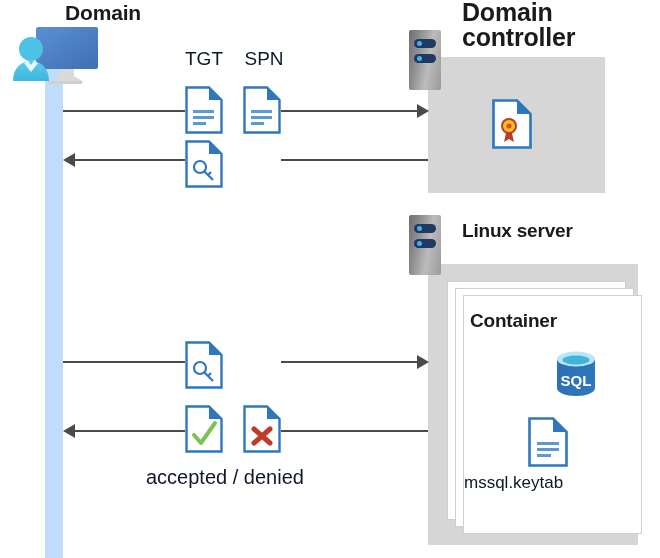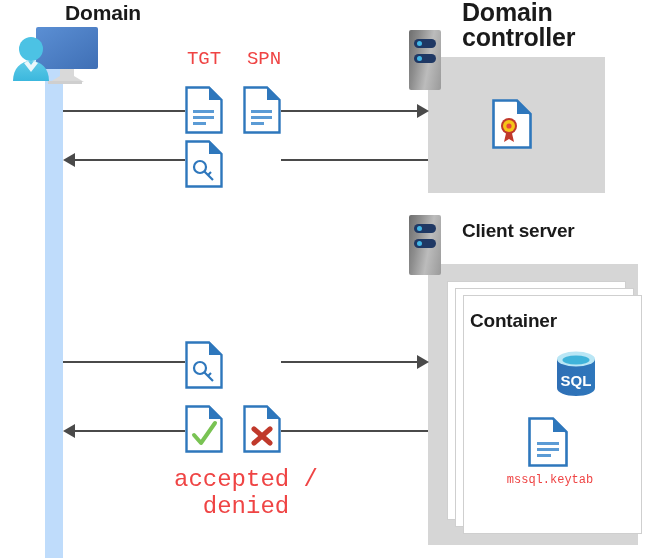--- a/index.html
+++ b/index.html
@@ -12,25 +12,25 @@
 
   
   .heading{
     font-weight:bold;color:#1a1a1a;letter-spacing:-0.2px;
   }
   .t-client{left:38px;top:0px;width:130px;font-size:21px;line-height:26px;text-align:center;}
   .t-dc{left:462px;top:0px;width:160px;font-size:25px;line-height:25px;}
   .t-linux{left:462px;top:218px;width:180px;font-size:19px;line-height:25px;}
   .t-container{left:470px;top:308px;width:160px;font-size:19px;line-height:25px;}
 
-  .lbl{font-size:19px;color:#ef4444;font-weight:400;font-family:Liberation Mono, monospace;}
+  .lbl{font-size:19px;color:#0f172a;font-weight:400;}
   .t-tgt{left:180px;top:48px;width:48px;text-align:center;}
   .t-spn{left:238px;top:48px;width:52px;text-align:center;}
-  .t-keytab{left:464px;top:473px;width:172px;text-align:center;font-size:12px;}
-  .t-accept{left:146px;top:466px;width:200px;font-size:24px;text-align:center;}
+  .t-keytab{left:464px;top:473px;width:172px;text-align:left;font-size:17px;}
+  .t-accept{left:146px;top:466px;width:200px;font-size:20px;text-align:left;}
 
   
   .lifeline{left:45px;top:62px;width:18px;height:496px;background:#bfdcfb;}
 
   
   .box-dc{left:428px;top:57px;width:177px;height:136px;background:#d6d6d6;}
   .box-linux{left:428px;top:264px;width:210px;height:281px;background:#d6d6d6;}
 
   
   .rack{width:32px;height:60px;border-radius:2px;
@@ -138,21 +138,21 @@
 
     <circle cx="21" cy="24" r="12" fill="#4cc2e4"></circle>
   </svg>
 </div>
 
 <div class="abs heading t-client">Domain</div>
 <div class="abs heading t-dc">
   <div>Domain</div>
   <div>controller</div>
 </div>
-<div class="abs heading t-linux">Client server</div>
+<div class="abs heading t-linux">Linux server</div>
 <div class="abs heading t-container">Container</div>
 
 <div class="abs lbl t-tgt">TGT</div>
 <div class="abs lbl t-spn">SPN</div>
 <div class="abs lbl t-keytab">mssql.keytab</div>
 <div class="abs lbl t-accept">accepted / denied</div>
 
 <div class="abs line ln1a"></div>
 <div class="abs line ln1b"></div>
 <div class="abs arrow arrow-r ar1"></div>

